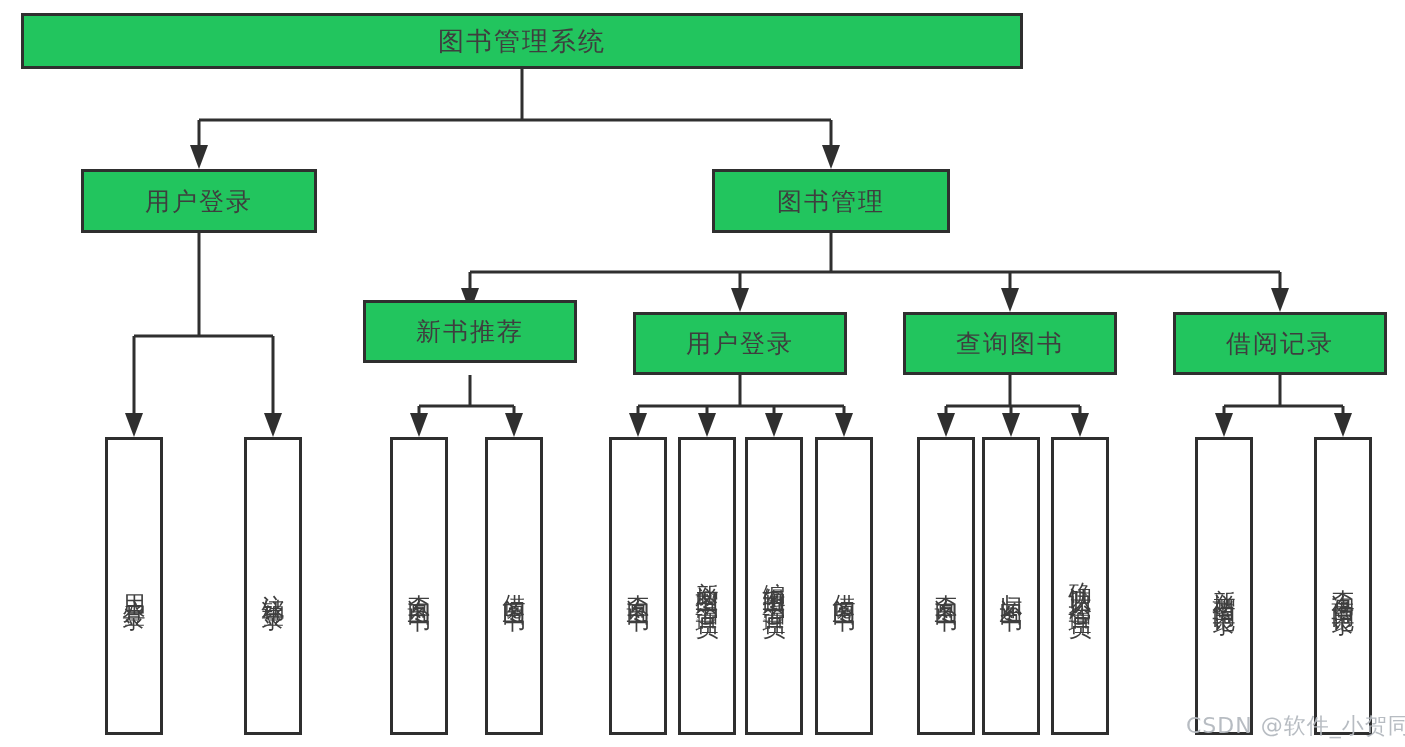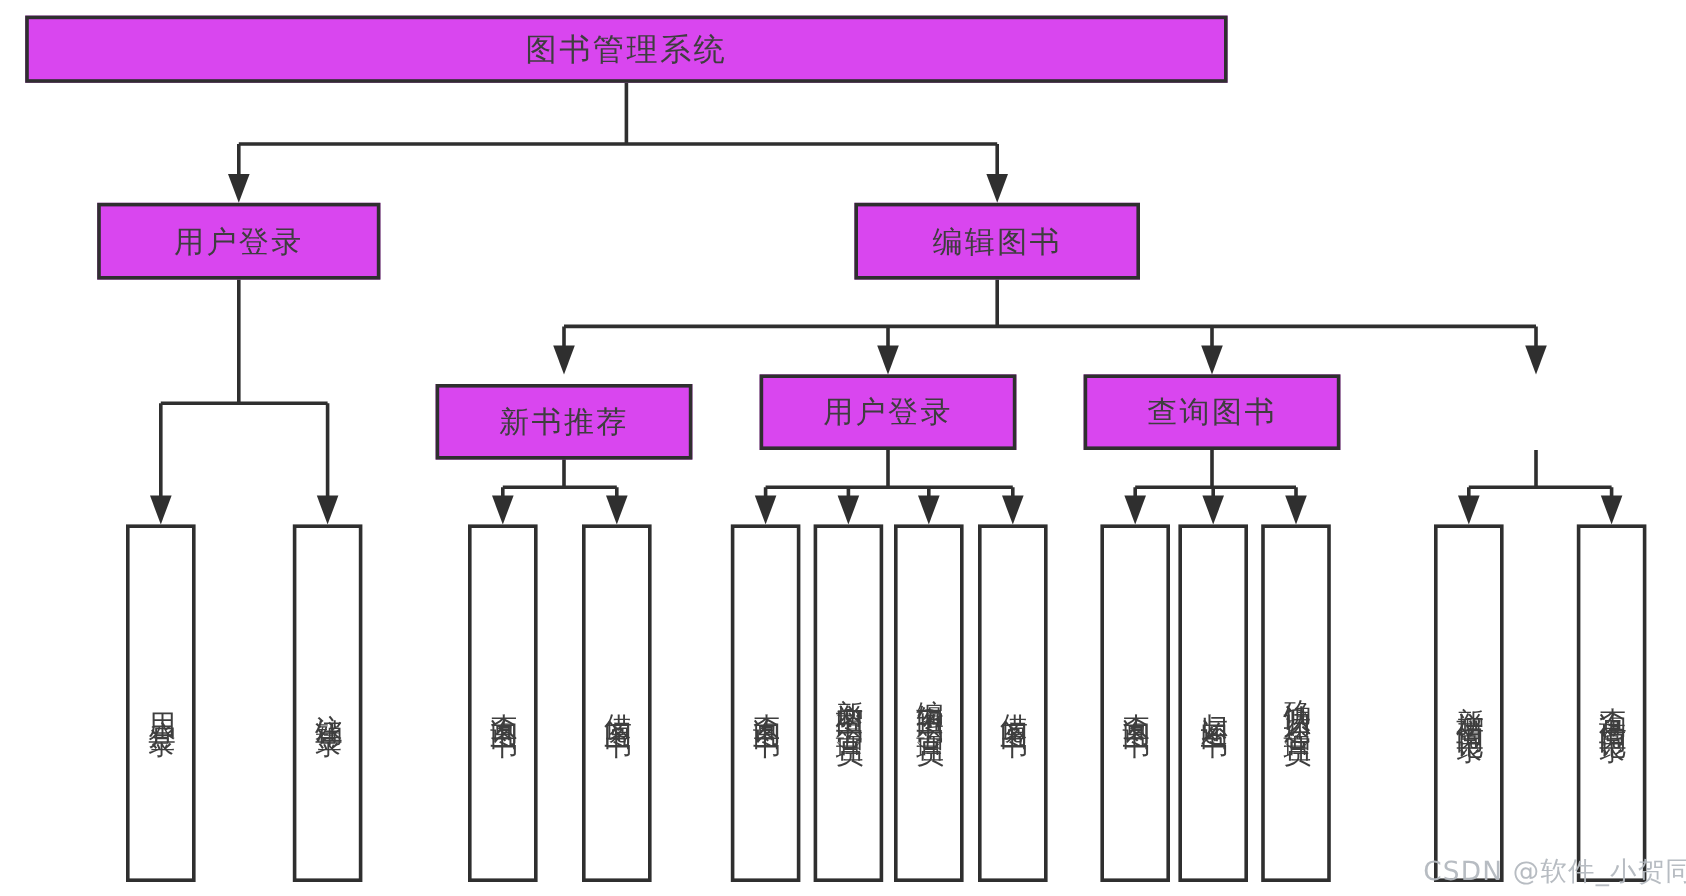--- a/index.html
+++ b/index.html
@@ -8,21 +8,21 @@
     width:1405px;height:747px;
     background:#ffffff;
     overflow:hidden;
     font-family:"DejaVu Sans","Liberation Sans",sans-serif;
   }
   .connectors{position:absolute;left:0;top:0;}
   .hbox{
     position:absolute;
     box-sizing:border-box;
     border:3px solid #2f2f2f;
-    background:#d946ef;
+    background:#22c55e;
     display:flex;align-items:center;justify-content:center;
     color:#3e3e3e;
     letter-spacing:2px;
     white-space:nowrap;
   }
   .root-box{font-size:26px;}
   .l2-box,.l3-box{font-size:25px;}
   .vbox{
     position:absolute;
     box-sizing:border-box;
@@ -83,25 +83,26 @@
       <polygon points="1002,413 1020,413 1011,437"></polygon>
       <polygon points="1071,413 1089,413 1080,437"></polygon>
       <polygon points="1215,413 1233,413 1224,437"></polygon>
       <polygon points="1334,413 1352,413 1343,437"></polygon>
     </g>
   </svg>
 
   <div class="hbox root-box" style="left:21px;top:13px;width:1002px;height:56px">图书管理系统</div>
 
   <div class="hbox l2-box" style="left:81px;top:169px;width:236px;height:64px">用户登录</div>
-  <div class="hbox l2-box" style="left:712px;top:169px;width:238px;height:64px">编辑图书</div>
+  <div class="hbox l2-box" style="left:712px;top:169px;width:238px;height:64px">图书管理</div>
 
-  <div class="hbox l3-box" style="left:363px;top:320px;width:214px;height:63px">新书推荐</div>
+  <div class="hbox l3-box" style="left:363px;top:300px;width:214px;height:63px">新书推荐</div>
   <div class="hbox l3-box" style="left:633px;top:312px;width:214px;height:63px">用户登录</div>
   <div class="hbox l3-box" style="left:903px;top:312px;width:214px;height:63px">查询图书</div>
+  <div class="hbox l3-box" style="left:1173px;top:312px;width:214px;height:63px">借阅记录</div>
 
   <div class="vbox" style="left:105px">
     <span>用户登录</span>
   </div>
   <div class="vbox" style="left:244px">
     <span>注销登录</span>
   </div>
 
   <div class="vbox" style="left:390px">
     <span>查询图书</span>

